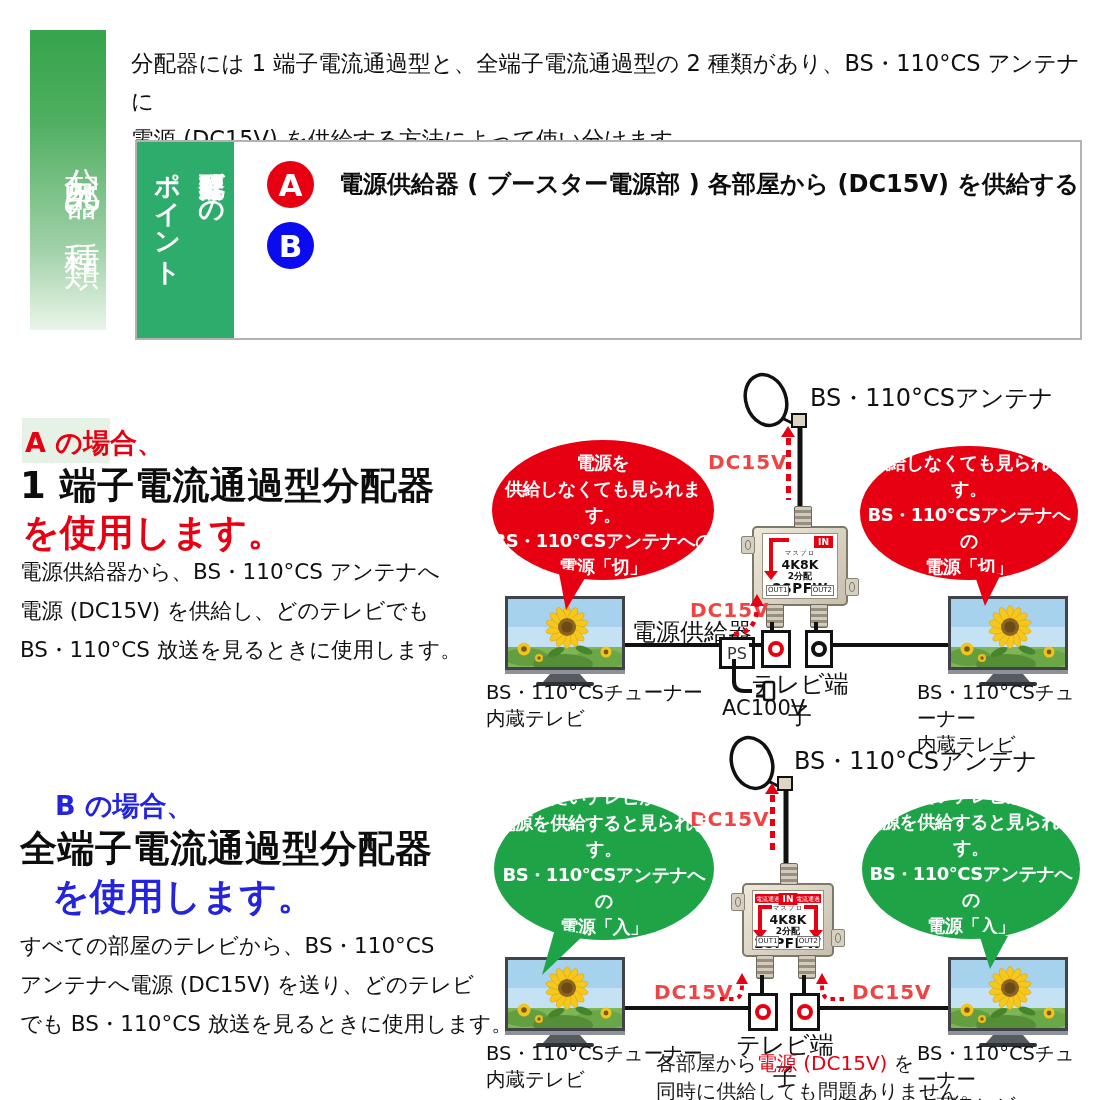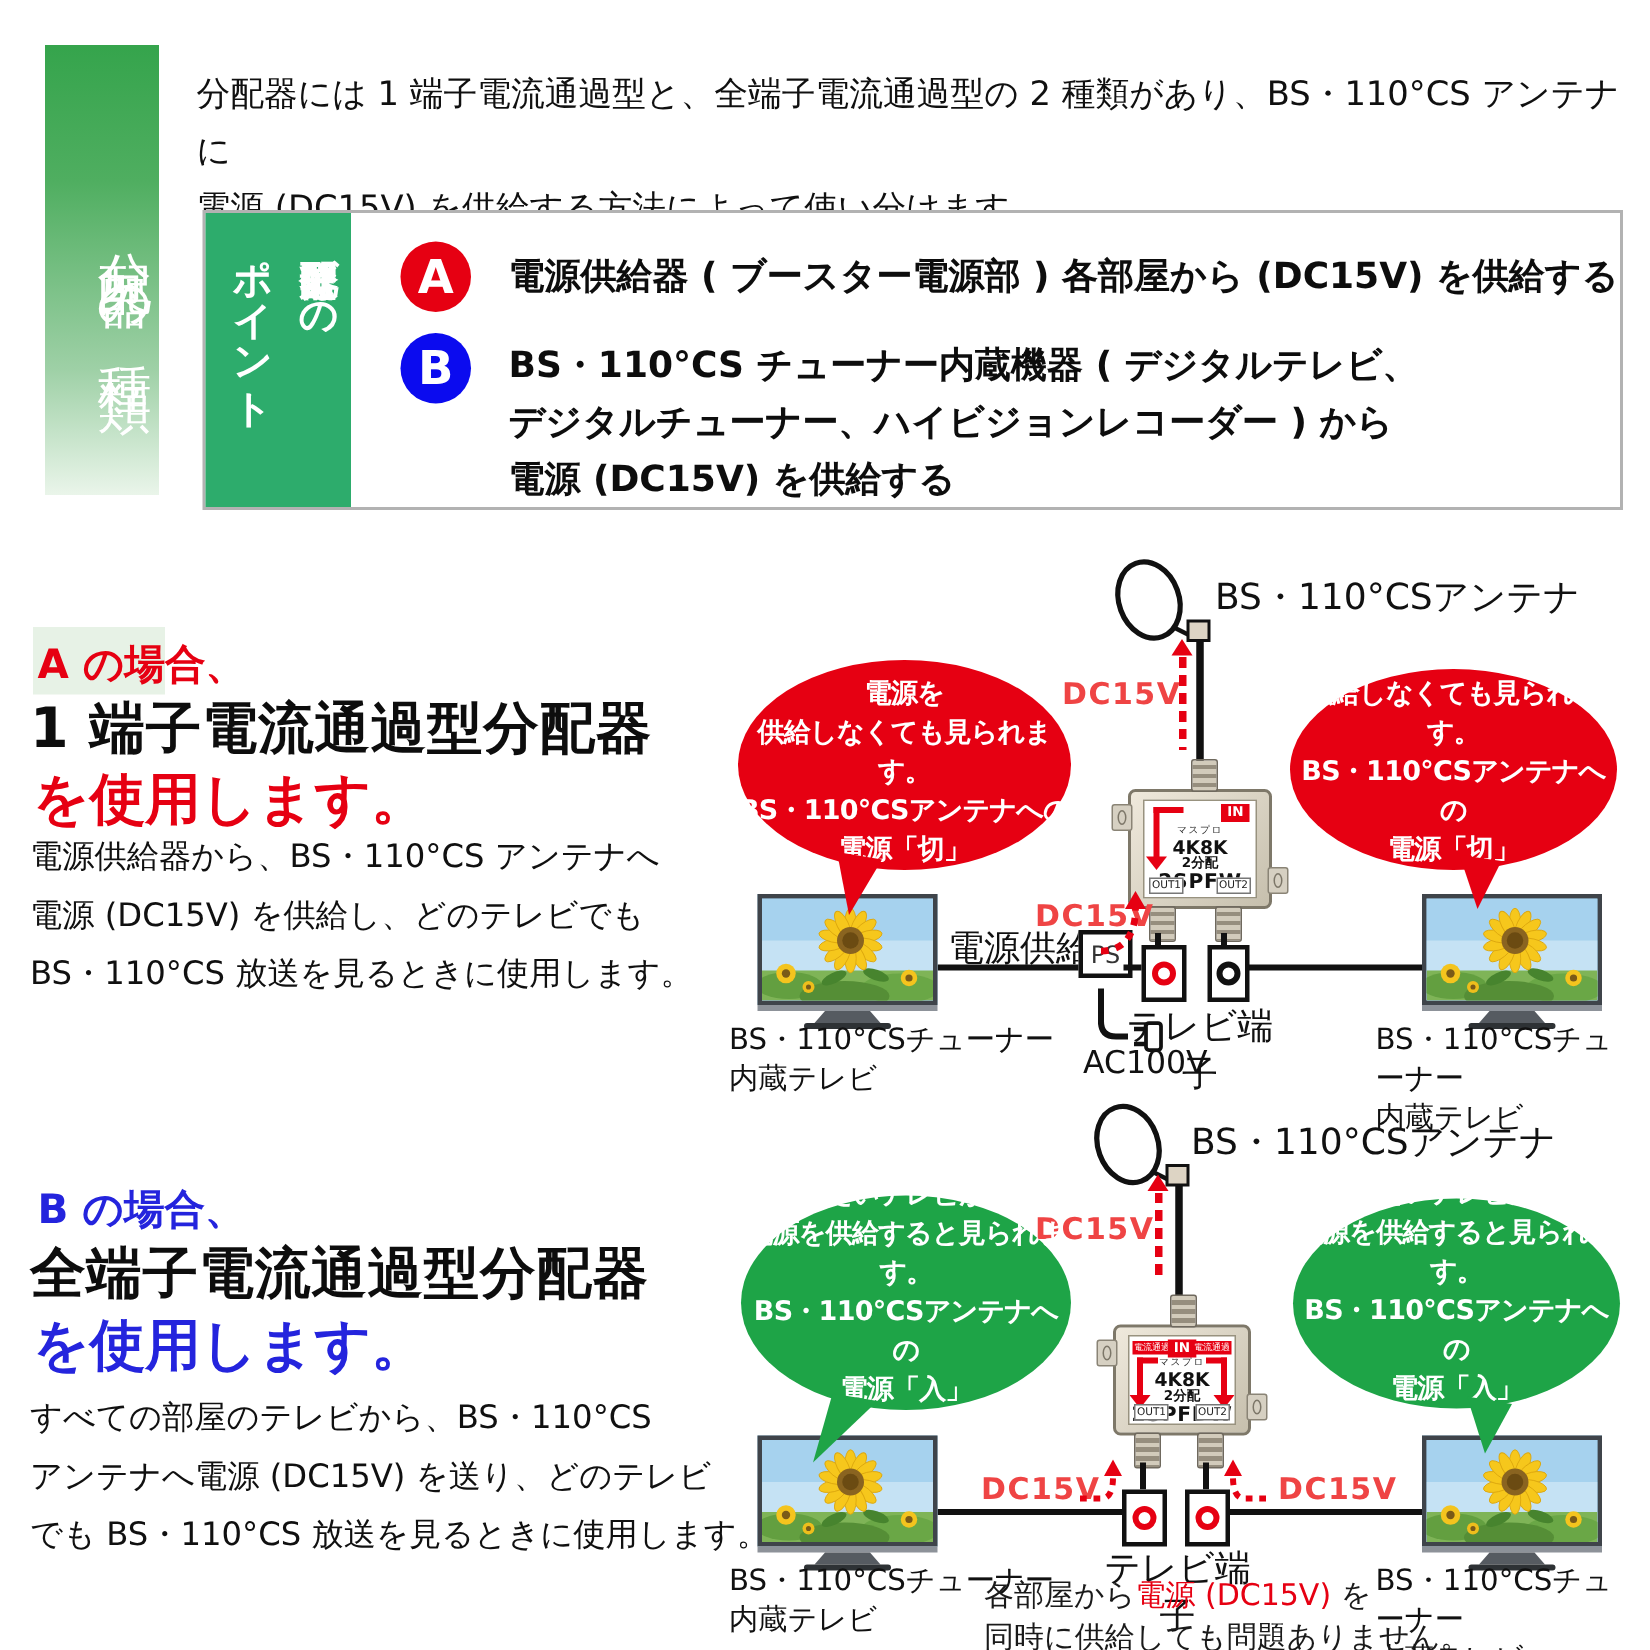--- a/index.html
+++ b/index.html
@@ -24,21 +24,21 @@
     display:flex;align-items:center;justify-content:center;}
   .point-text{font-size:24px;font-weight:bold;line-height:38px;color:#0d0d0d;}
 
   
   .case-hl{background:#e7f2e6;}
   .case-label{font-size:27px;font-weight:bold;}
   .big-title{font-size:37px;font-weight:bold;color:#0d0d0d;letter-spacing:0.5px;}
   .sub-title{font-size:37px;font-weight:bold;}
   .sec-body{font-size:21.5px;line-height:39px;color:#101010;}
   .red{color:#e60012;}
-  .blue{color:#2424dd;}
+  .blue{color:#2424dd;margin-left:30px;}
 
   
   .diagram{width:610px;}
   .dlabel{font-size:24px;color:#111;font-weight:500;}
   .dc15v{color:#ef4444;font-weight:bold;font-size:20px;letter-spacing:1px;}
   .cable{position:absolute;background:#111;}
   .vdots{position:absolute;width:5px;
     background:repeating-linear-gradient(to bottom,#e60012 0 7px,transparent 7px 12px);}
   .ah-up{position:absolute;width:0;height:0;border-left:7px solid transparent;
     border-right:7px solid transparent;border-bottom:11px solid #e60012;}
@@ -143,23 +143,20 @@
 <div class="abs v-banner pre">分配器の種類</div>
 <div class="abs intro pre">分配器には 1 端子電流通過型と、全端子電流通過型の 2 種類があり、BS・110°CS アンテナに
 電源 (DC15V) を供給する方法によって使い分けます。</div>
 
 <div class="abs points-box">
   <div class="abs points-panel pre">分配器選びの
 ポイント</div>
   <div class="abs badge" style="left:130px;top:19px;background:#e60012">A</div>
   <div class="abs point-text" style="left:202px;top:23px">電源供給器 ( ブースター電源部 ) 各部屋から (DC15V) を供給する</div>
   <div class="abs badge" style="left:130px;top:80px;background:#0b0bef">B</div>
-  <div class="abs point-text pre" style="left:202px;top:82px">BS・110°CS チューナー内蔵機器 ( デジタルテレビ、
-デジタルチューナー、ハイビジョンレコーダー ) から
-電源 (DC15V) を供給する</div>
 </div>
 
 <div class="abs case-hl" style="left:22px;top:418px;width:88px;height:45px"></div>
 <div class="abs case-label red" style="left:25px;top:425px">A の場合、</div>
 <div class="abs big-title" style="left:20px;top:461px">1 端子電流通過型分配器</div>
 <div class="abs sub-title red" style="left:22px;top:508px">を使用します。</div>
 <div class="abs sec-body pre" style="left:20px;top:552px">電源供給器から、BS・110°CS アンテナへ
 電源 (DC15V) を供給し、どのテレビでも
 BS・110°CS 放送を見るときに使用します。</div>
 
@@ -200,21 +197,21 @@
 
   <div class="outlet" style="left:281px;top:260px">
       <div class="ring"></div>
     </div>
   <div class="outlet" style="left:325px;top:260px;width:22px">
       <div class="ring dark"></div>
     </div>
   <div class="abs dlabel" style="left:270px;top:298px;width:100px;text-align:center">テレビ端子</div>
 
   <div class="abs dlabel" style="left:152px;top:246px">電源供給器</div>
-  <div class="ps-box" style="left:239px;top:250px">PS</div>
+  <div class="ps-box" style="left:239px;top:267px">PS</div>
   <div class="abs dc15v" style="left:210px;top:228px">DC15V</div>
   <svg class="abs" style="left:250px;top:222px" width="38" height="46" viewBox="0 0 38 46">
     <path d="M4,42 C20,42 27,30 27,14" fill="none" stroke="#e60012" stroke-width="4.5" stroke-dasharray="5 5"></path>
     <polygon points="20,14 34,14 27,2" fill="#e60012"></polygon>
   </svg>
 
   <div class="cable" style="left:145px;top:273px;width:94px;height:4px"></div>
   <div class="cable" style="left:269px;top:273px;width:12px;height:4px"></div>
   <div class="cable" style="left:350px;top:273px;width:118px;height:4px"></div>
 

